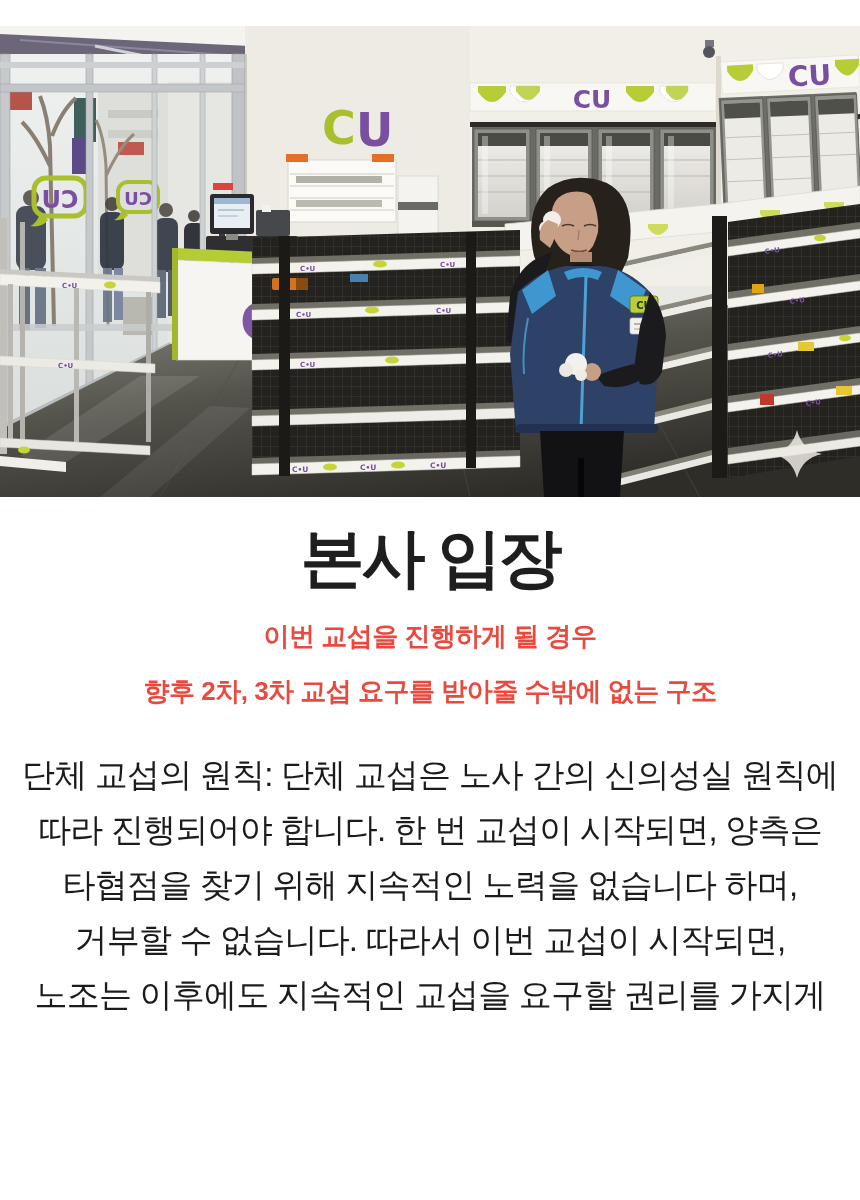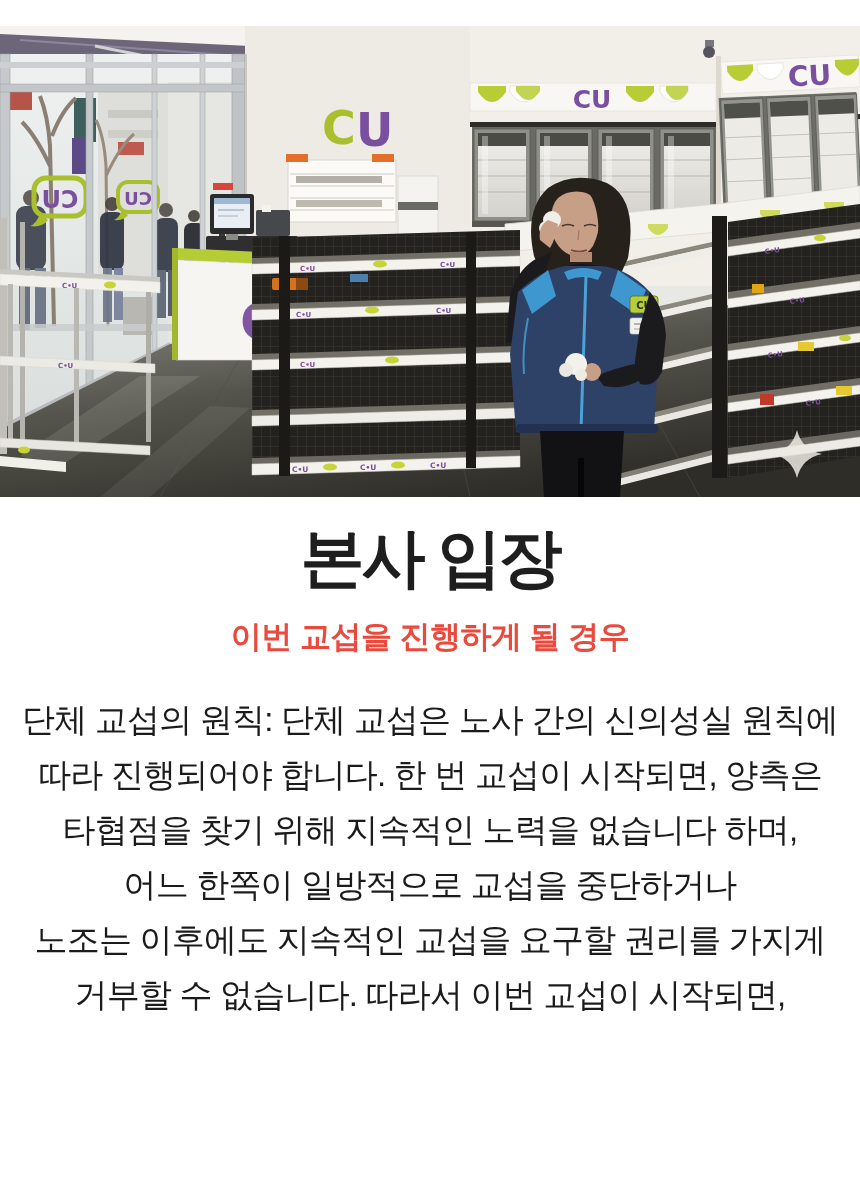--- a/index.html
+++ b/index.html
@@ -10,21 +10,21 @@
   .photo{
     position:relative;width:860px;height:471px;margin-top:26px;
     background:#e8e8e4;overflow:hidden;
   }
   .photo svg{display:block;width:860px;height:471px;}
   .headline{
     margin-top:26px;text-align:center;font-size:64px;font-weight:800;
     color:#1e1e1e;letter-spacing:-3px;line-height:1.1;
   }
   .subtitle{
-    margin-top:16px;text-align:center;font-size:31px;font-weight:700;
+    margin-top:16px;text-align:center;font-size:26px;font-weight:700;
     line-height:55px;color:#ea4a3e;letter-spacing:-0.5px;
   }
   .bodytext{
     margin-top:28px;text-align:center;font-size:33px;font-weight:500;
     line-height:55px;color:#1b1b1b;letter-spacing:-0.8px;
   }
   .ph-label{font-family:"DejaVu Sans",sans-serif;}
 </style>
 </head>
 <body>
@@ -411,24 +411,24 @@
     </g>
 
     <path d="M797 404 Q802 424 822 428 Q802 432 797 452 Q792 432 772 428 Q792 424 797 404 Z" fill="#eceae2" opacity="0.85"></path>
   </svg>
   </div>
 
   <div class="headline">본사 입장</div>
 
   <div class="subtitle">
     <div>이번 교섭을 진행하게 될 경우</div>
+    <div>향후 2차, 3차 교섭 요구를 받아줄 수밖에 없는 구조</div>
   </div>
 
   <div class="bodytext">
     <div>단체 교섭의 원칙: 단체 교섭은 노사 간의 신의성실 원칙에</div>
     <div>따라 진행되어야 합니다. 한 번 교섭이 시작되면, 양측은</div>
     <div>타협점을 찾기 위해 지속적인 노력을 없습니다 하며,</div>
-    <div>어느 한쪽이 일방적으로 교섭을 중단하거나</div>
+    <div>거부할 수 없습니다. 따라서 이번 교섭이 시작되면,</div>
     <div>노조는 이후에도 지속적인 교섭을 요구할 권리를 가지게</div>
-    <div>거부할 수 없습니다. 따라서 이번 교섭이 시작되면,</div>
   </div>
 
 </div>
 
 </body></html>

